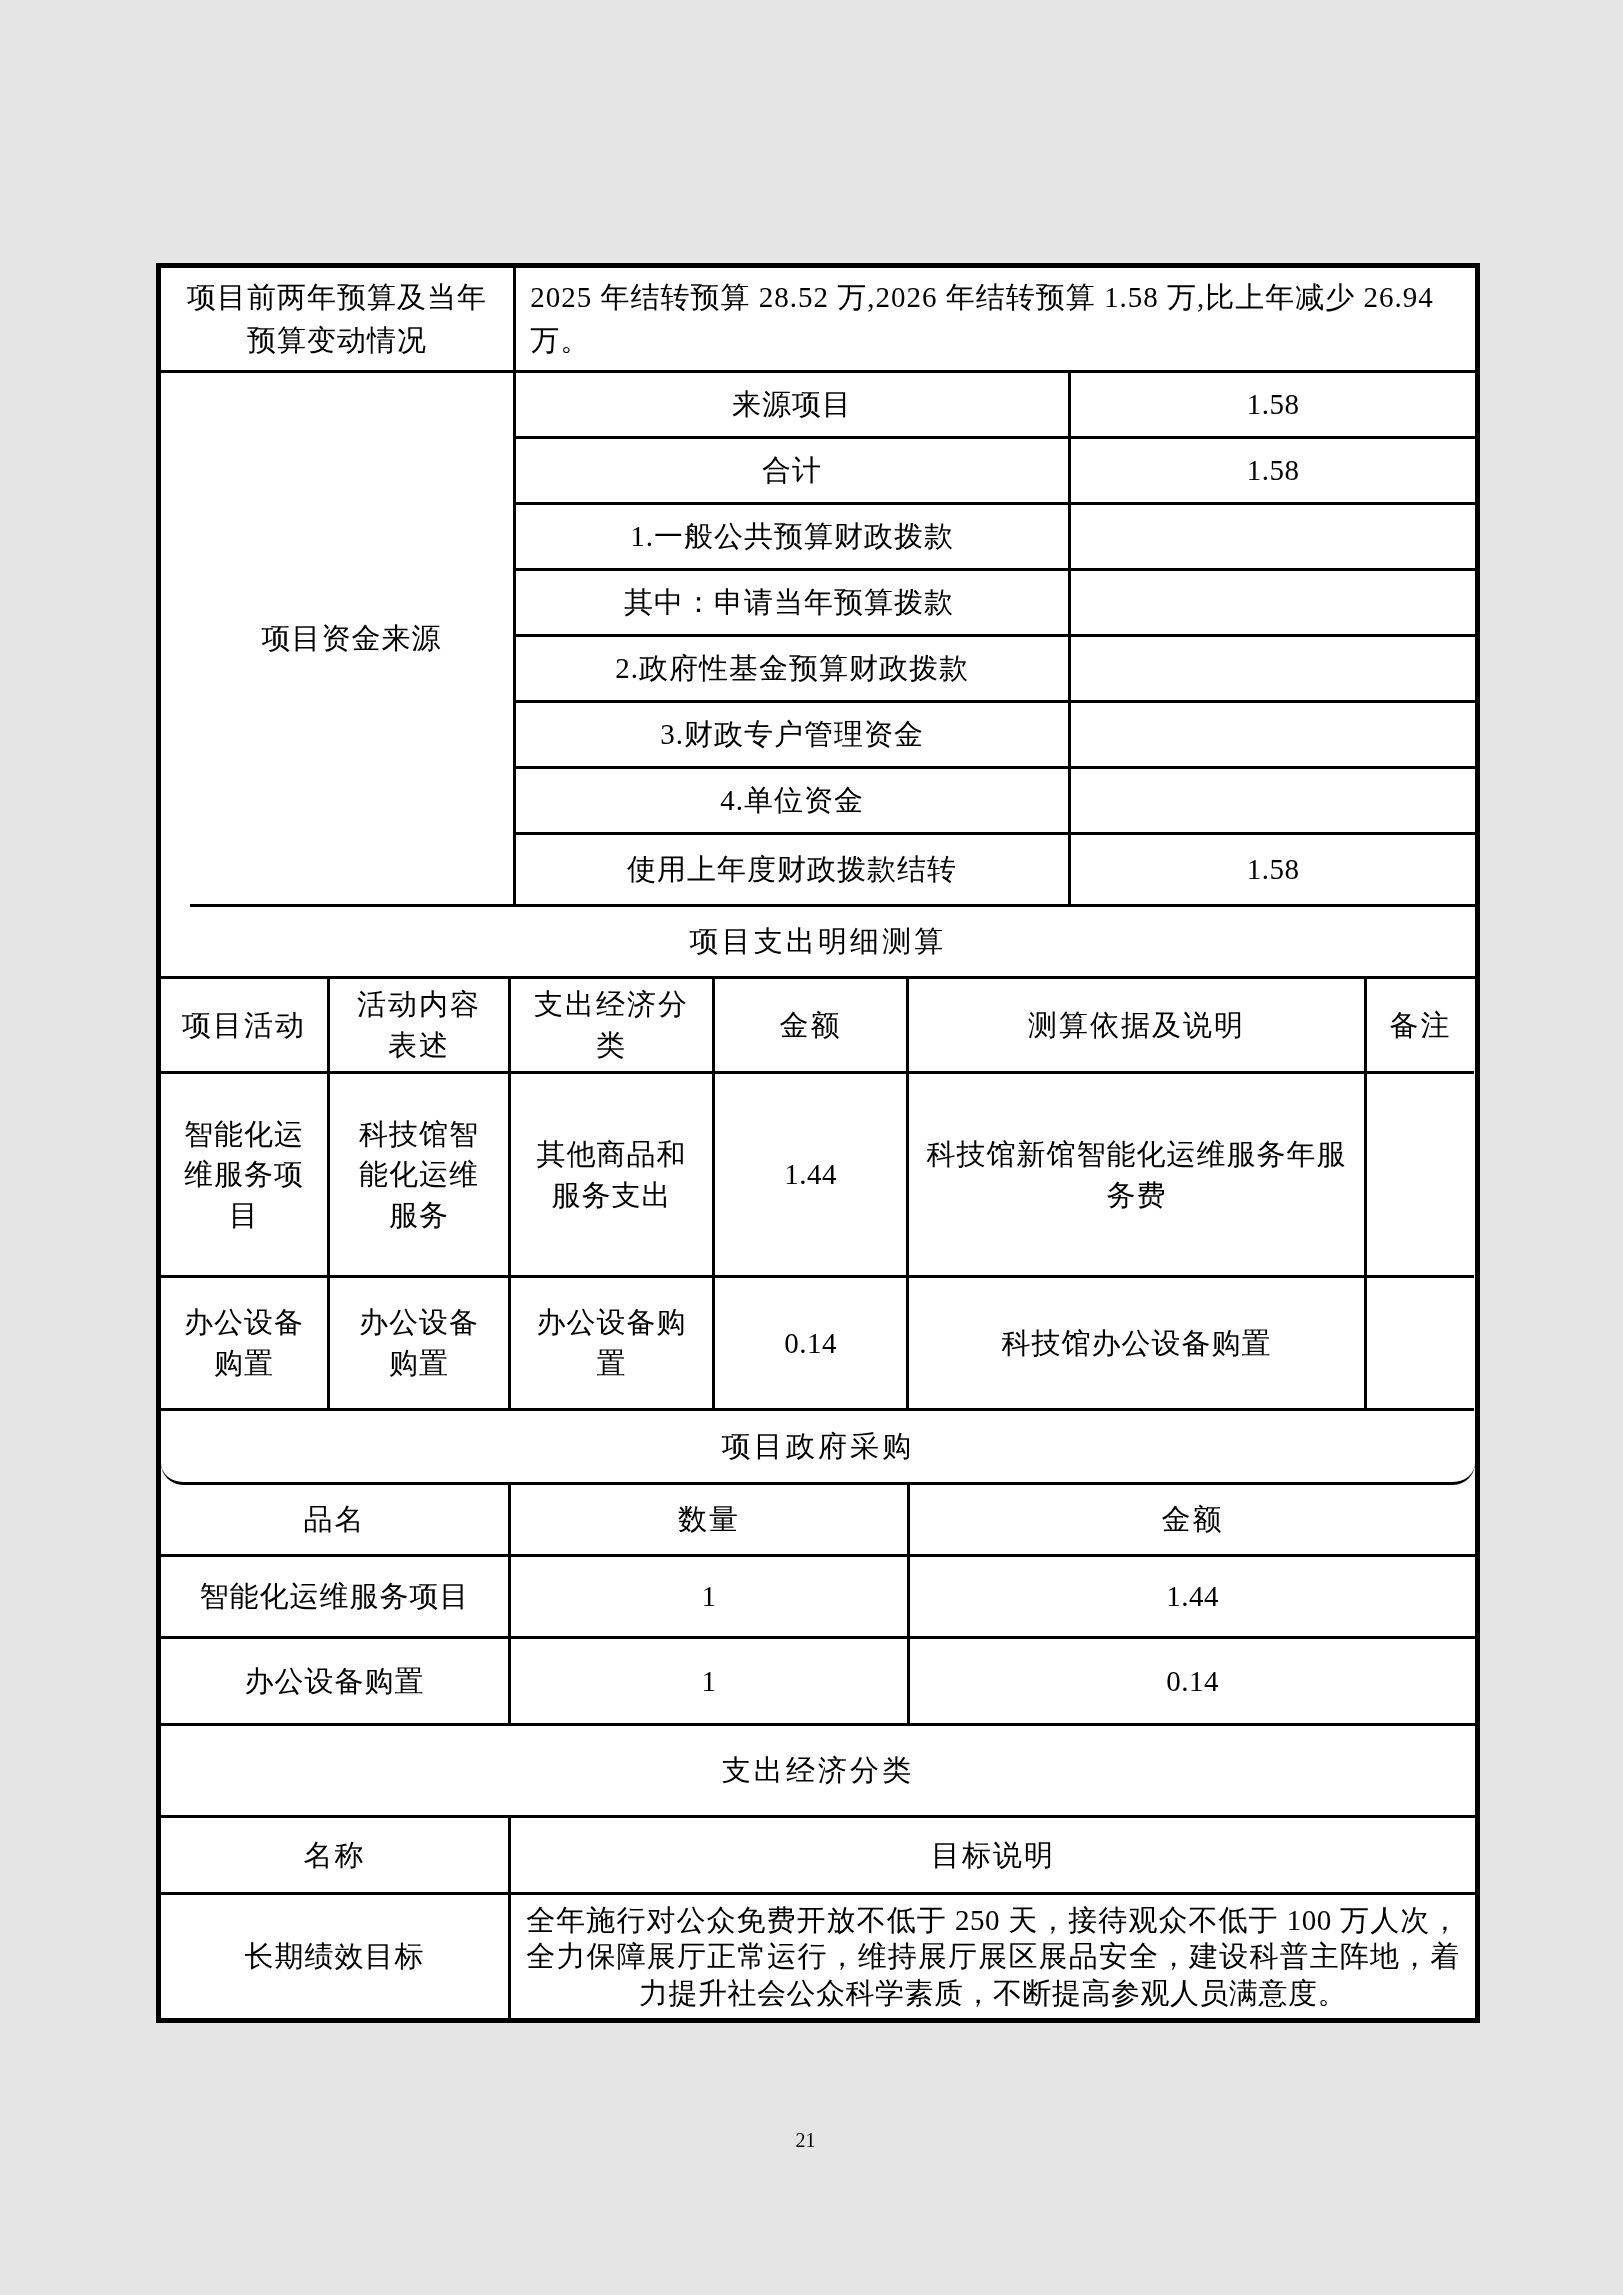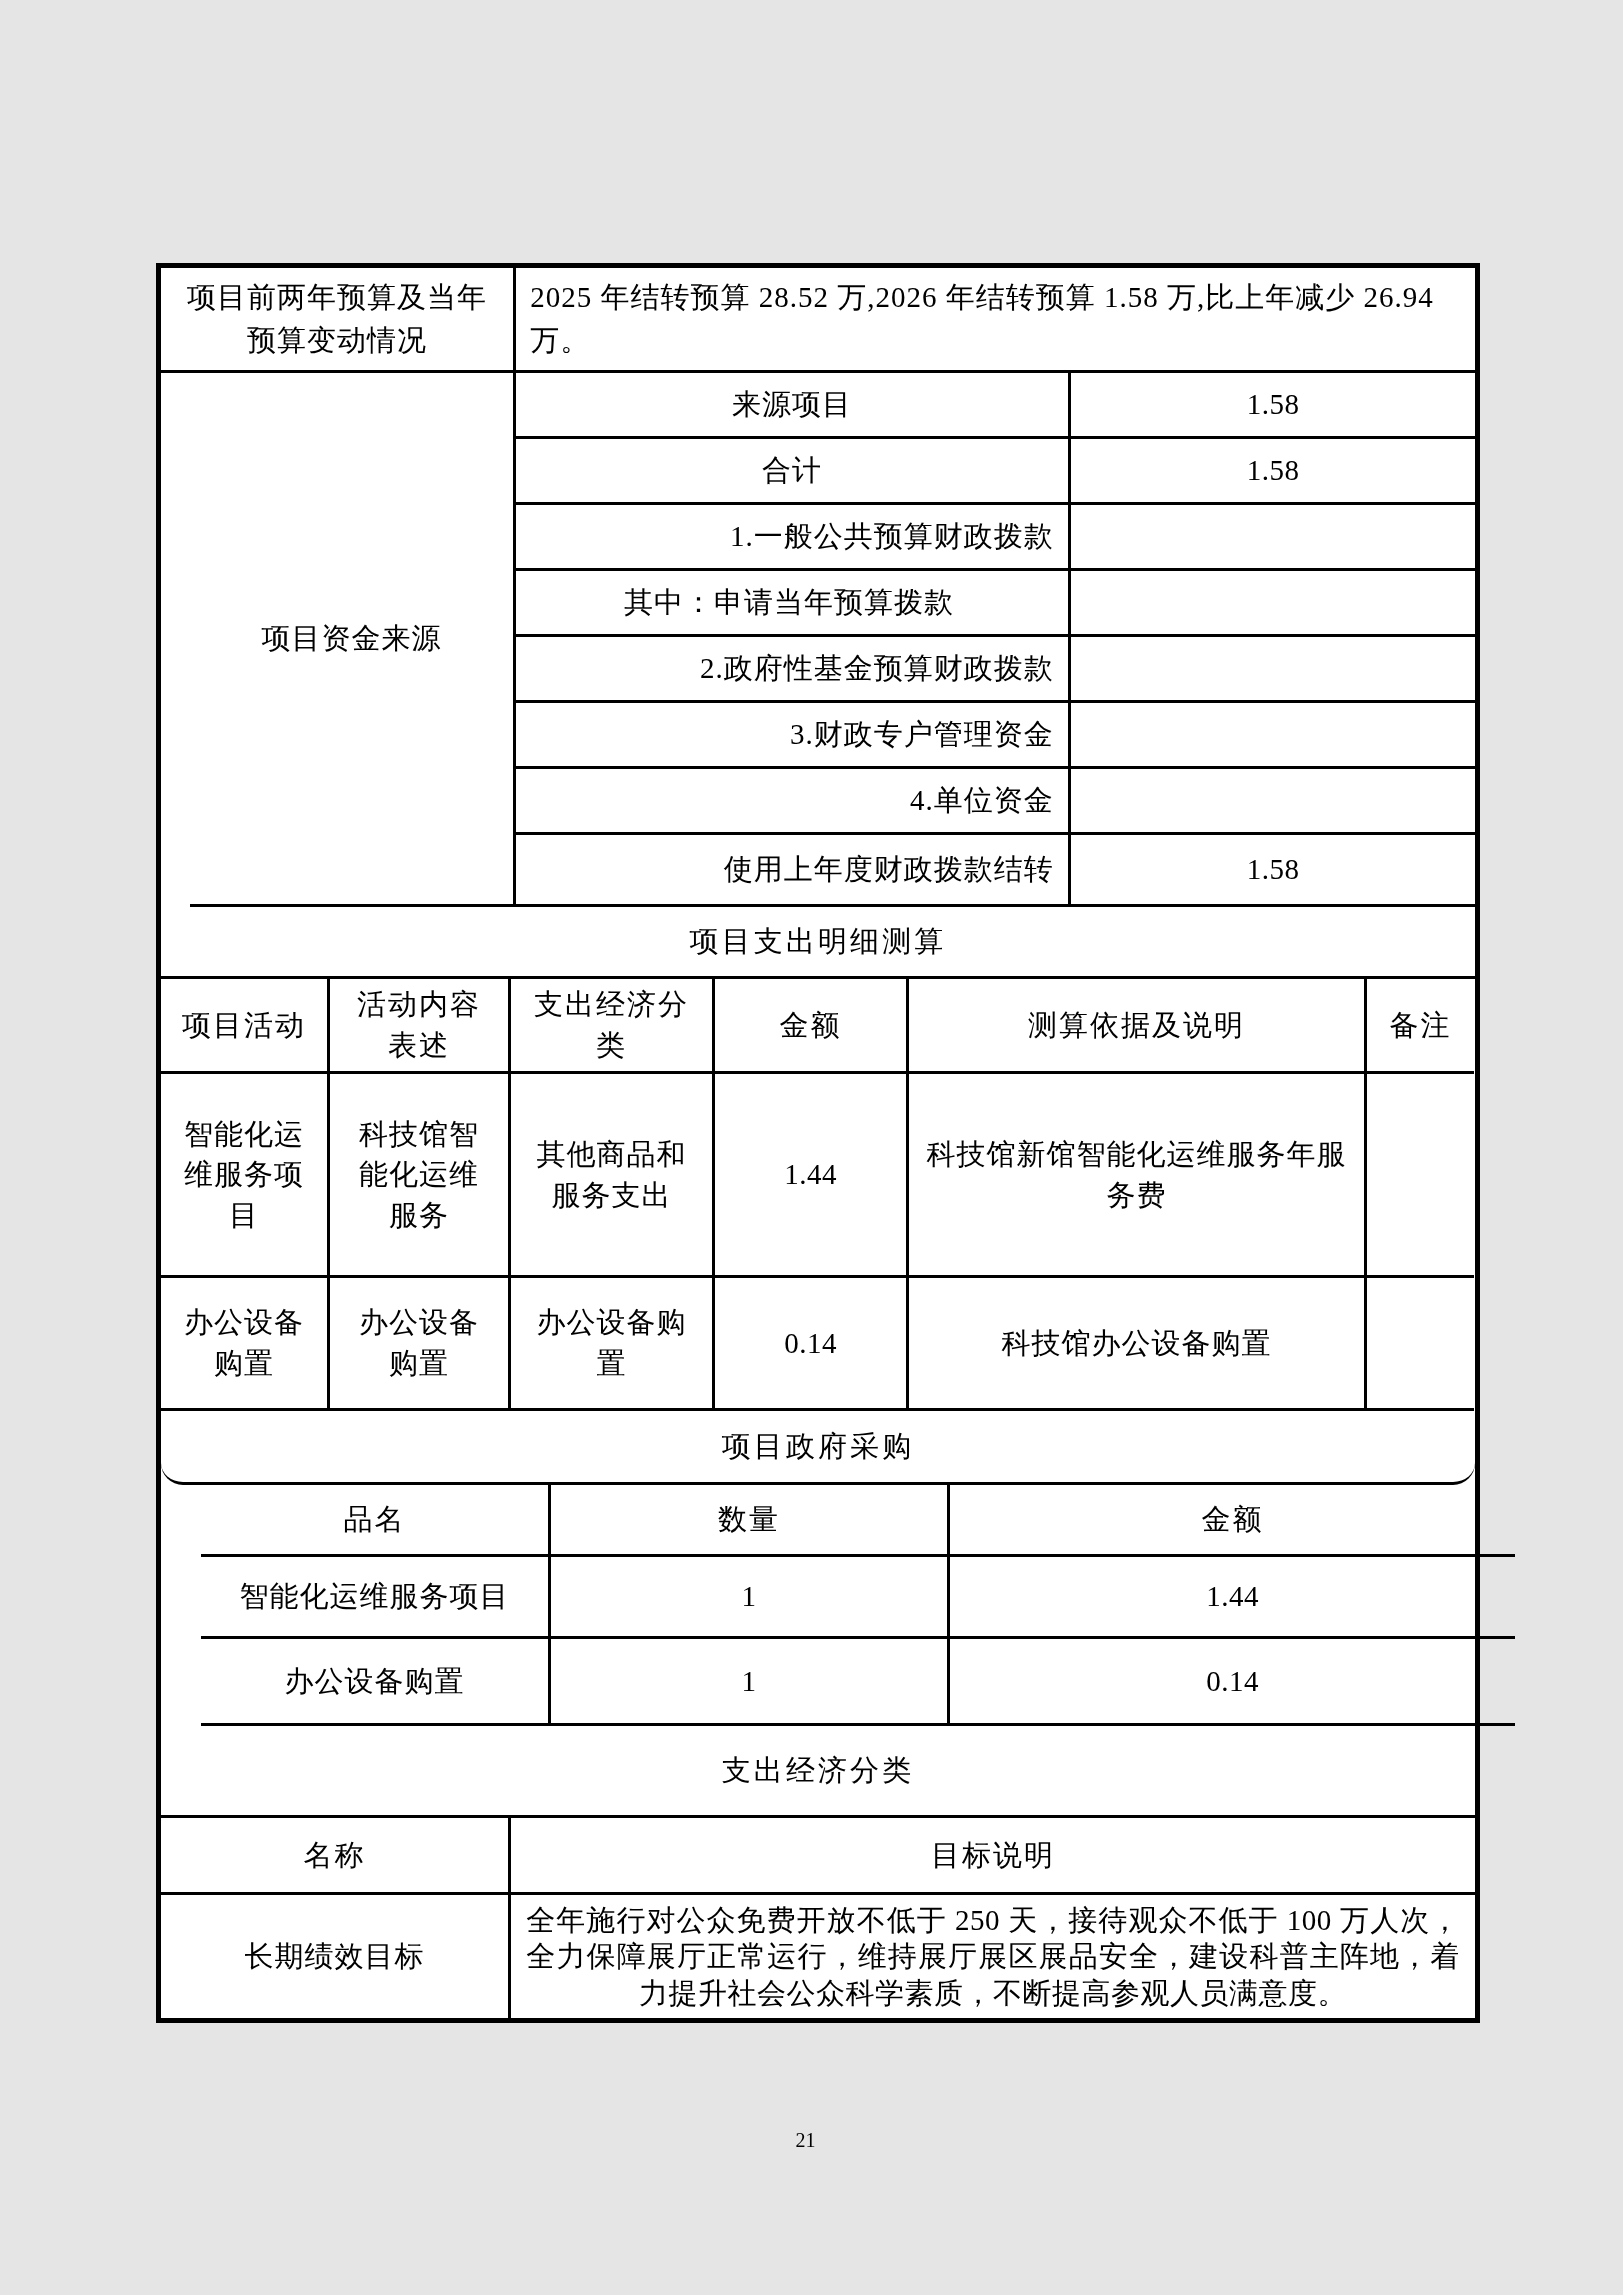--- a/index.html
+++ b/index.html
@@ -26,40 +26,40 @@
   }
   .sec { display: grid; width: 100%; }
   .secA { grid-template-columns: 355px 959px; grid-template-rows: 105px; }
   .secB { grid-template-columns: 355px 555px 404px; grid-template-rows: repeat(7, 66px) 72px; }
   .band { height: 72px; display: flex; align-items: center; justify-content: center;
           border-bottom: 3.1px solid #000; box-sizing: border-box;
           font-size: 29px; letter-spacing: 3.1px; }
   .band.b2 { height: 74px; border-radius: 22px; }
   .band.b3 { height: 92px; }
   .secC { grid-template-columns: 169px 181px 204px 194px 458px 107px; grid-template-rows: 95px 204px 133px; }
-  .secD { grid-template-columns: 350px 399px 565px; grid-template-rows: 72px 82px 87px; margin-left: 40px; }
+  .secD { grid-template-columns: 350px 399px 565px; grid-template-rows: 72px 82px 87px; }
   .secE { grid-template-columns: 350px 964px; grid-template-rows: 77px 123px; }
 
   .cell {
     box-sizing: border-box;
     border-right: 3.1px solid #000;
     border-bottom: 3.1px solid #000;
     display: flex;
     align-items: center;
     justify-content: center;
     text-align: center;
     padding: 0 14.3px;
     font-size: 29px;
     line-height: 1.4;
     letter-spacing: 1px;
     overflow: hidden;
   }
   .cell.last { border-right: none; }
   .cell.no-b { border-bottom: none; }
-  .cell.left { justify-content: flex-end; text-align: left; font-family: Liberation Serif, serif; }
+  .cell.left { justify-content: center; text-align: left; font-family: Liberation Serif, serif; }
   .cell.indent { justify-content: flex-start; text-align: left; padding-left: 108px; }
   .hdr { letter-spacing: 2px; }
   .fund-label { grid-column: 1; grid-row: 1 / 9; margin-left: 29px; }
   .blk { display: block; line-height: 1.5; }
   .wrap-text { width: 100%; text-align: left; line-height: 1.5; }
   .goal-text {
     width: 100%;
     font-size: 29px;
     line-height: 1.25;
     letter-spacing: 0.5px;

